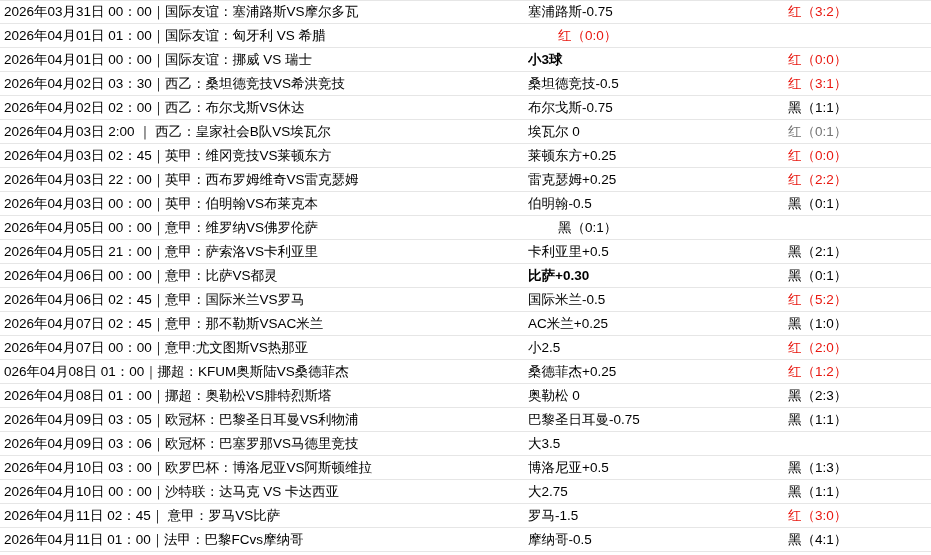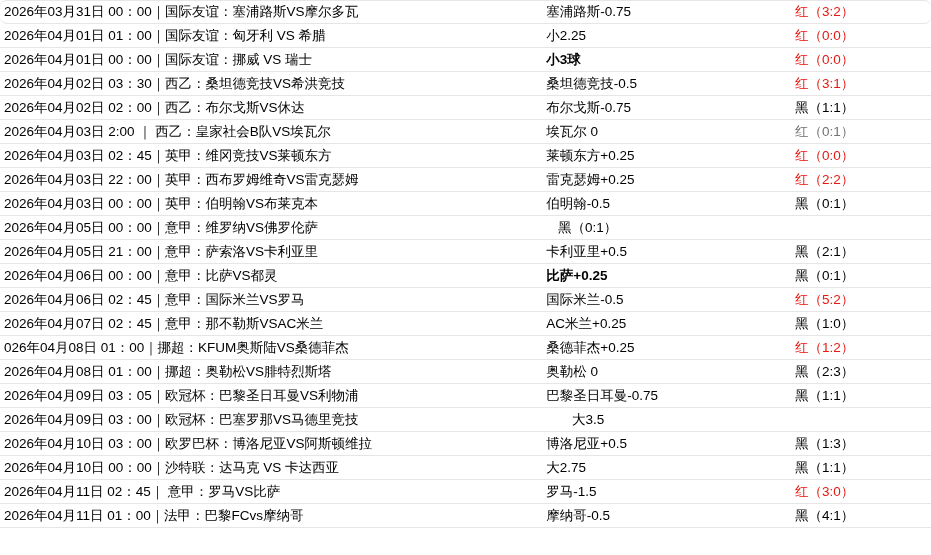--- a/index.html
+++ b/index.html
@@ -22,55 +22,52 @@
     align-items: center;
     height: 24px;
     box-sizing: border-box;
     border-bottom: 1px solid #e6e6e6;
     font-size: 13.5px;
     line-height: 24px;
     white-space: nowrap;
   }
   .row:first-child {
     border-top: 1px solid #e6e6e6;
-    border-radius: 7px;
   }
   .c-match {
     width: 528px;
     padding-left: 4px;
     box-sizing: border-box;
     overflow: hidden;
     text-overflow: clip;
   }
   .c-pick {
     width: 230px;
     box-sizing: border-box;
     overflow: hidden;
-    margin-left: 44px;
   }
   .c-result {
     width: 173px;
     box-sizing: border-box;
     text-align: left;
     padding-left: 30px;
   }
   .pick-bold { font-weight: bold; }
 </style>
 </head>
 <body>
 
 <div id="list">
     <div class="row">
       <div class="c-match">2026年03月31日  00：00｜国际友谊：塞浦路斯VS摩尔多瓦</div>
       <div class="c-pick">塞浦路斯-0.75</div>
       <div class="c-result" style="color: rgb(232, 23, 15);"><span>红</span><span>（3:2）</span></div>
     </div>
     <div class="row">
       <div class="c-match">2026年04月01日  01：00｜国际友谊：匈牙利 VS  希腊</div>
-      <div class="c-pick">小2.25</div>
       <div class="c-result" style="color: rgb(232, 23, 15);"><span>红</span><span>（0:0）</span></div>
     </div>
     <div class="row">
       <div class="c-match">2026年04月01日  00：00｜国际友谊：挪威 VS  瑞士</div>
       <div class="c-pick pick-bold">小3球</div>
       <div class="c-result" style="color: rgb(232, 23, 15);"><span>红</span><span>（0:0）</span></div>
     </div>
     <div class="row">
       <div class="c-match">2026年04月02日  03：30｜西乙：桑坦德竞技VS希洪竞技</div>
       <div class="c-pick">桑坦德竞技-0.5</div>
@@ -105,50 +102,55 @@
       <div class="c-match">2026年04月05日  00：00｜意甲：维罗纳VS佛罗伦萨</div>
       <div class="c-result" style="color: rgb(0, 0, 0);"><span>黑</span><span>（0:1）</span></div>
     </div>
     <div class="row">
       <div class="c-match">2026年04月05日  21：00｜意甲：萨索洛VS卡利亚里</div>
       <div class="c-pick">卡利亚里+0.5</div>
       <div class="c-result" style="color: rgb(0, 0, 0);"><span>黑</span><span>（2:1）</span></div>
     </div>
     <div class="row">
       <div class="c-match">2026年04月06日  00：00｜意甲：比萨VS都灵</div>
-      <div class="c-pick pick-bold">比萨+0.25</div>
+      <div class="c-pick pick-bold">比萨+0.30</div>
       <div class="c-result" style="color: rgb(0, 0, 0);"><span>黑</span><span>（0:1）</span></div>
     </div>
     <div class="row">
       <div class="c-match">2026年04月06日  02：45｜意甲：国际米兰VS罗马</div>
       <div class="c-pick">国际米兰-0.5</div>
       <div class="c-result" style="color: rgb(232, 23, 15);"><span>红</span><span>（5:2）</span></div>
     </div>
     <div class="row">
       <div class="c-match">2026年04月07日  02：45｜意甲：那不勒斯VSAC米兰</div>
       <div class="c-pick">AC米兰+0.25</div>
       <div class="c-result" style="color: rgb(0, 0, 0);"><span>黑</span><span>（1:0）</span></div>
+    </div>
+    <div class="row">
+      <div class="c-match">2026年04月07日  00：00｜意甲:尤文图斯VS热那亚</div>
+      <div class="c-pick">小2.5</div>
+      <div class="c-result" style="color: rgb(232, 23, 15);"><span>红</span><span>（2:0）</span></div>
     </div>
     <div class="row">
       <div class="c-match">026年04月08日  01：00｜挪超：KFUM奥斯陆VS桑德菲杰</div>
       <div class="c-pick">桑德菲杰+0.25</div>
       <div class="c-result" style="color: rgb(232, 23, 15);"><span>红</span><span>（1:2）</span></div>
     </div>
     <div class="row">
       <div class="c-match">2026年04月08日  01：00｜挪超：奥勒松VS腓特烈斯塔</div>
       <div class="c-pick">奥勒松  0</div>
       <div class="c-result" style="color: rgb(0, 0, 0);"><span>黑</span><span>（2:3）</span></div>
     </div>
     <div class="row">
       <div class="c-match">2026年04月09日  03：05｜欧冠杯：巴黎圣日耳曼VS利物浦</div>
       <div class="c-pick">巴黎圣日耳曼-0.75</div>
       <div class="c-result" style="color: rgb(0, 0, 0);"><span>黑</span><span>（1:1）</span></div>
     </div>
     <div class="row">
-      <div class="c-match">2026年04月09日  03：00｜欧冠杯：巴塞罗那VS马德里竞技</div>
+      <div class="c-match">2026年04月09日  03：06｜欧冠杯：巴塞罗那VS马德里竞技</div>
       <div class="c-pick">大3.5</div>
     </div>
     <div class="row">
       <div class="c-match">2026年04月10日  03：00｜欧罗巴杯：博洛尼亚VS阿斯顿维拉</div>
       <div class="c-pick">博洛尼亚+0.5</div>
       <div class="c-result" style="color: rgb(0, 0, 0);"><span>黑</span><span>（1:3）</span></div>
     </div>
     <div class="row">
       <div class="c-match">2026年04月10日  00：00｜沙特联：达马克 VS  卡达西亚</div>
       <div class="c-pick">大2.75</div>

